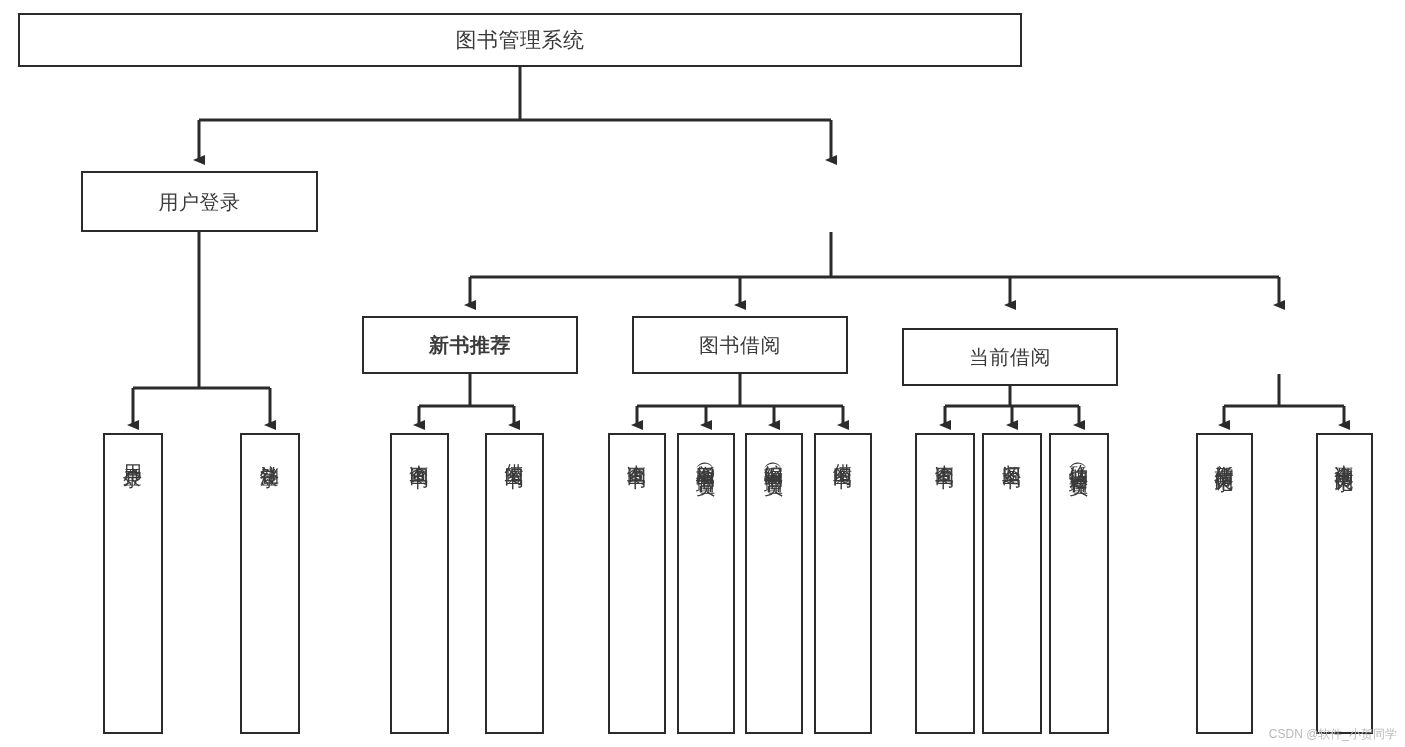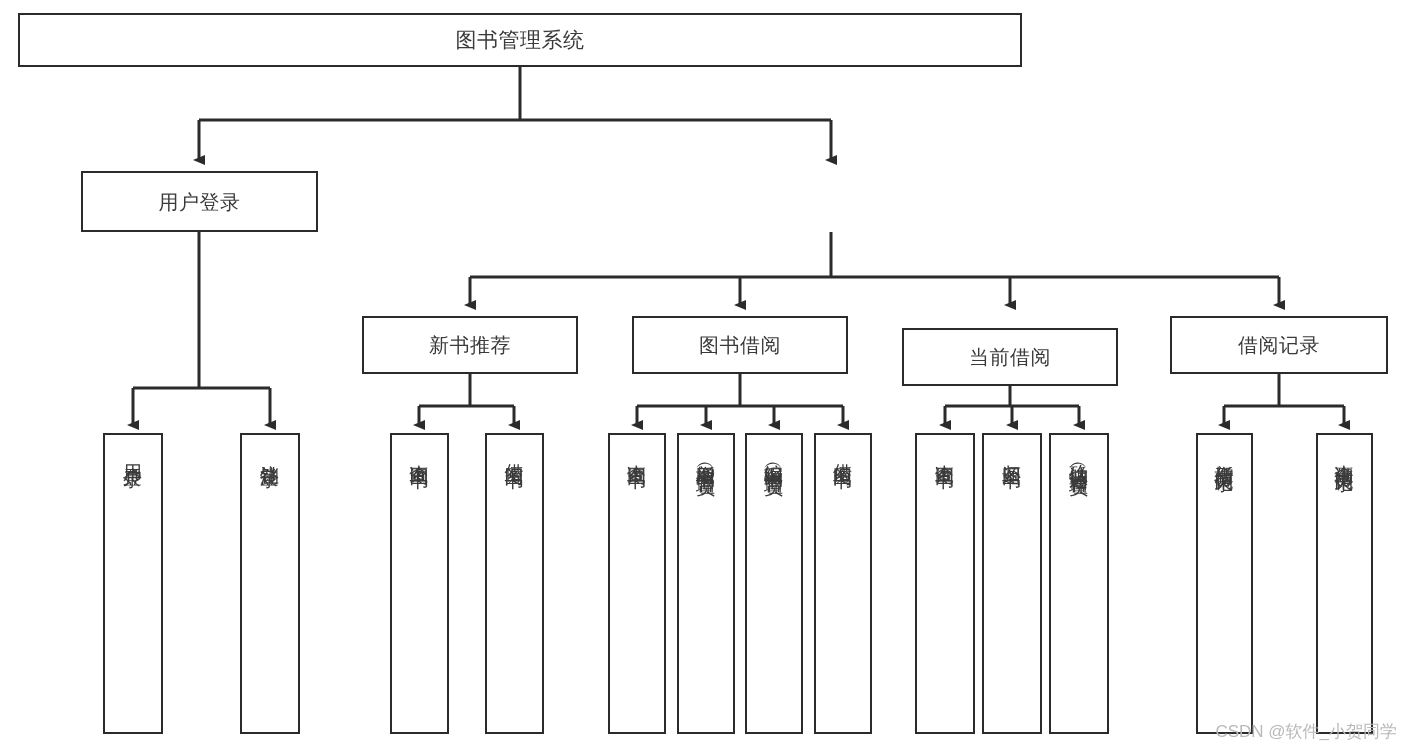--- a/index.html
+++ b/index.html
@@ -62,21 +62,21 @@
     text-orientation: upright;
     font-size: 19px;
     letter-spacing: 2px;
     line-height: 1;
     white-space: nowrap;
   }
   #watermark {
     position: absolute;
     right: 8px;
     bottom: 4px;
-    font-size: 17px;
+    font-size: 12px;
     color: #b9b9b9;
     white-space: nowrap;
     pointer-events: none;
   }
 </style>
 </head>
 <body>
 
 <div id="diagram-root">
 
@@ -131,31 +131,28 @@
   </svg>
 
   <div class="node-box root" style="left:18px; top:13px; width:1004px; height:54px;">
     <span class="node-label">图书管理系统</span>
   </div>
 
   <div class="node-box level1" style="left:81px; top:171px; width:237px; height:61px;">
     <span class="node-label">用户登录</span>
   </div>
 
-  <div class="node-box level2" style="left:362px; top:316px; width:216px; height:58px;">
+  <div class="node-box level2" style="left:362px; top:316px; width:216px; height:58px;font-weight:bold;">
     <span class="node-label">新书推荐</span>
   </div>
   <div class="node-box level2" style="left:632px; top:316px; width:216px; height:58px;">
     <span class="node-label">图书借阅</span>
   </div>
   <div class="node-box level2" style="left:902px; top:316px; width:216px; height:58px;margin-top:12px;">
     <span class="node-label">当前借阅</span>
-  </div>
-  <div class="node-box level2" style="left:1170px; top:316px; width:218px; height:58px;">
-    <span class="node-label">借阅记录</span>
   </div>
 
   <div class="node-box leaf" style="left:103px; top:433px; width:60px; height:301px;">
     <span class="node-label">用户登录</span>
   </div>
   <div class="node-box leaf" style="left:240px; top:433px; width:60px; height:301px;">
     <span class="node-label">注销登录</span>
   </div>
 
   <div class="node-box leaf" style="left:390px; top:433px; width:59px; height:301px;">

